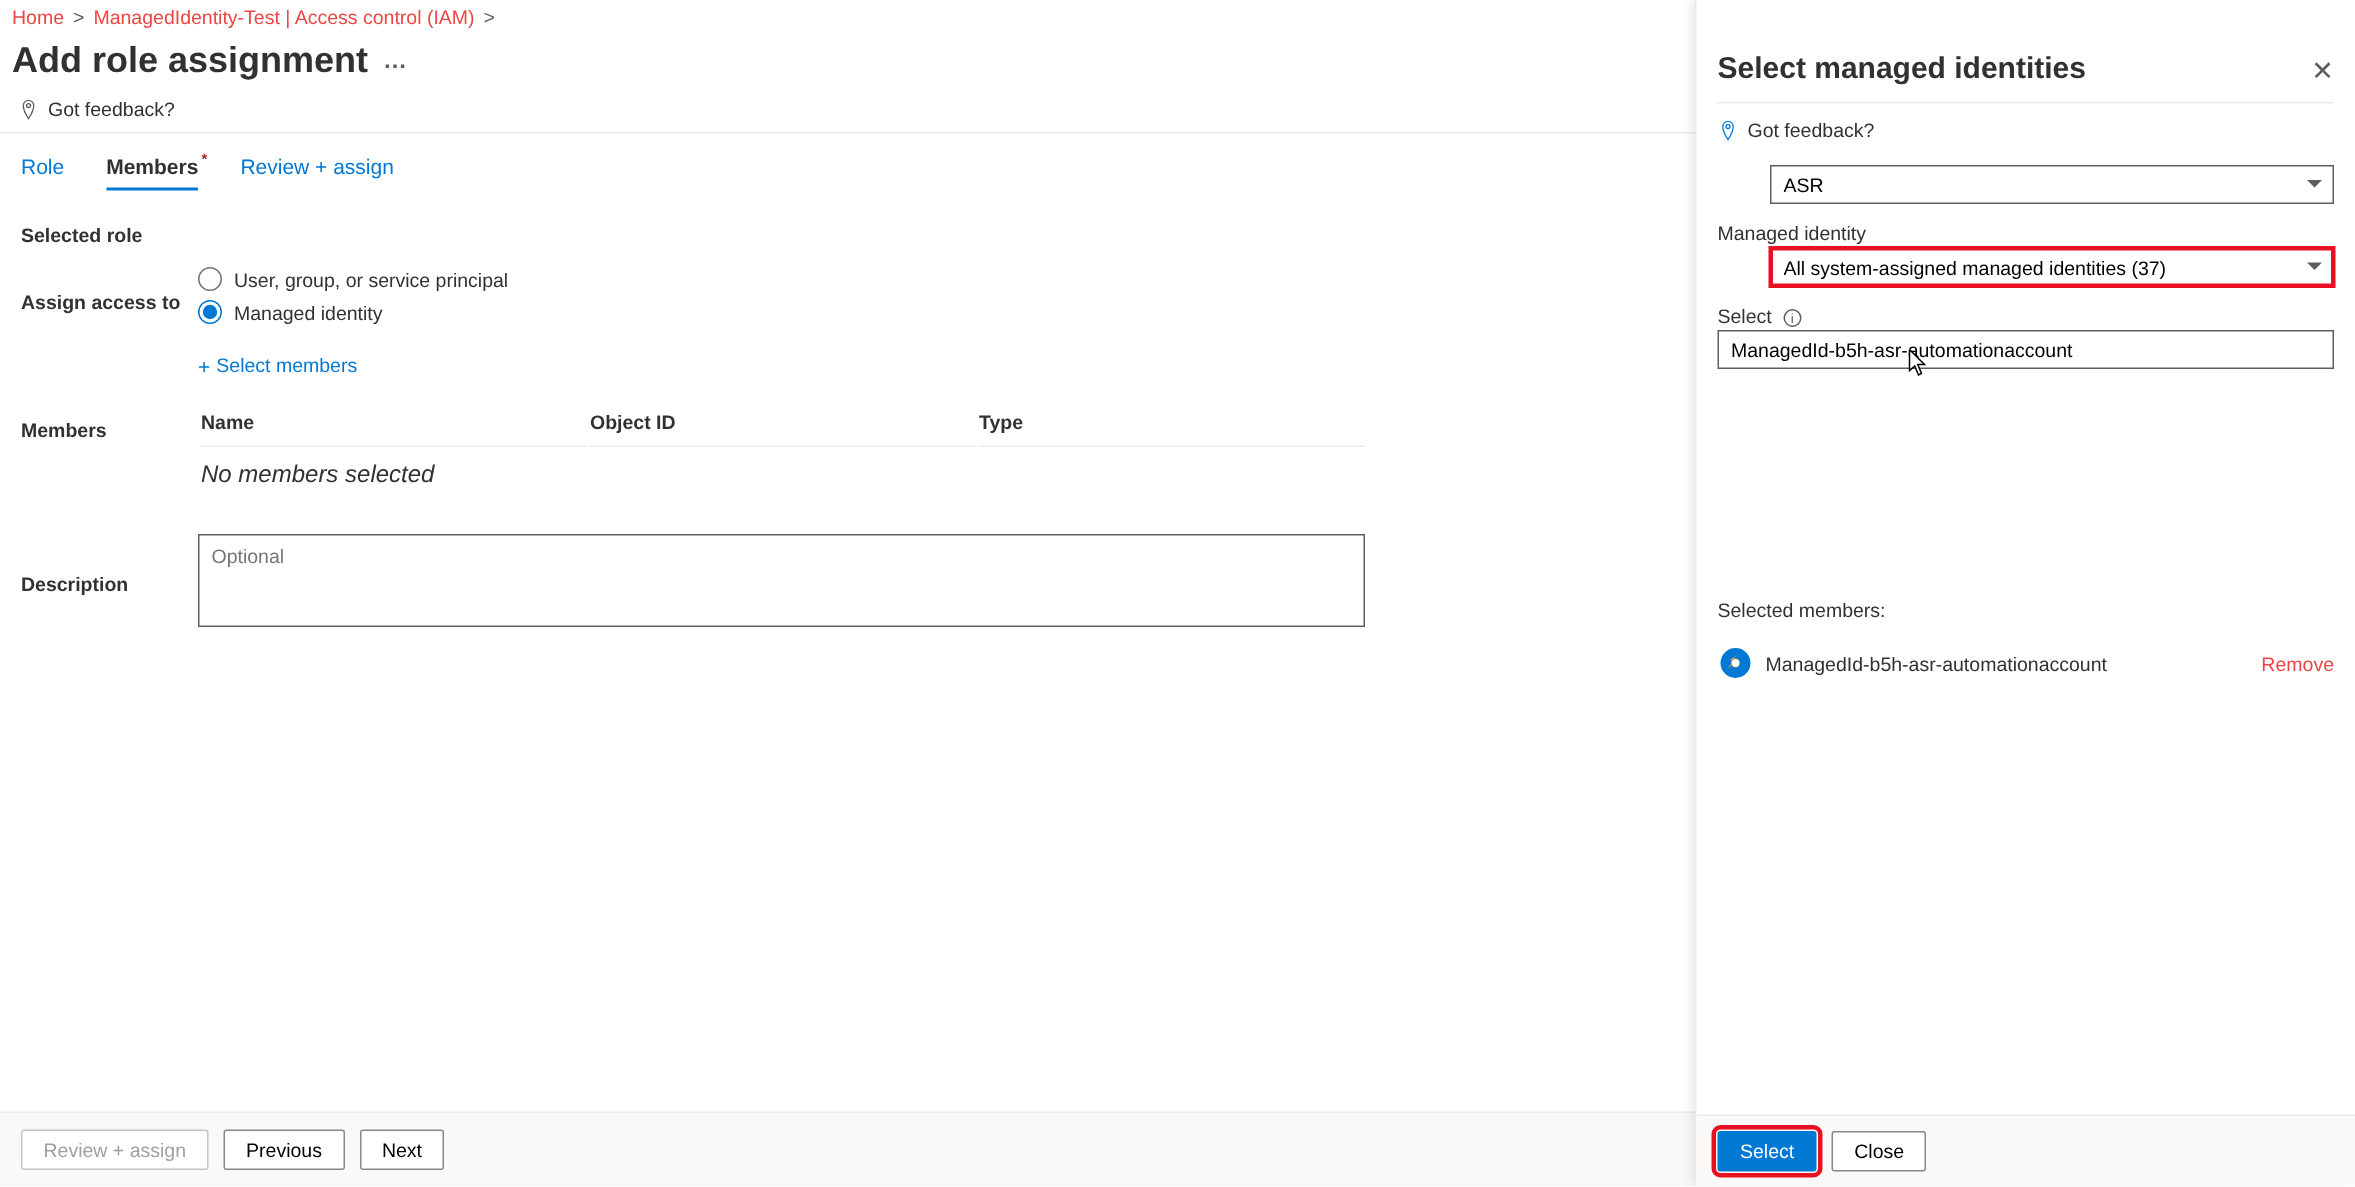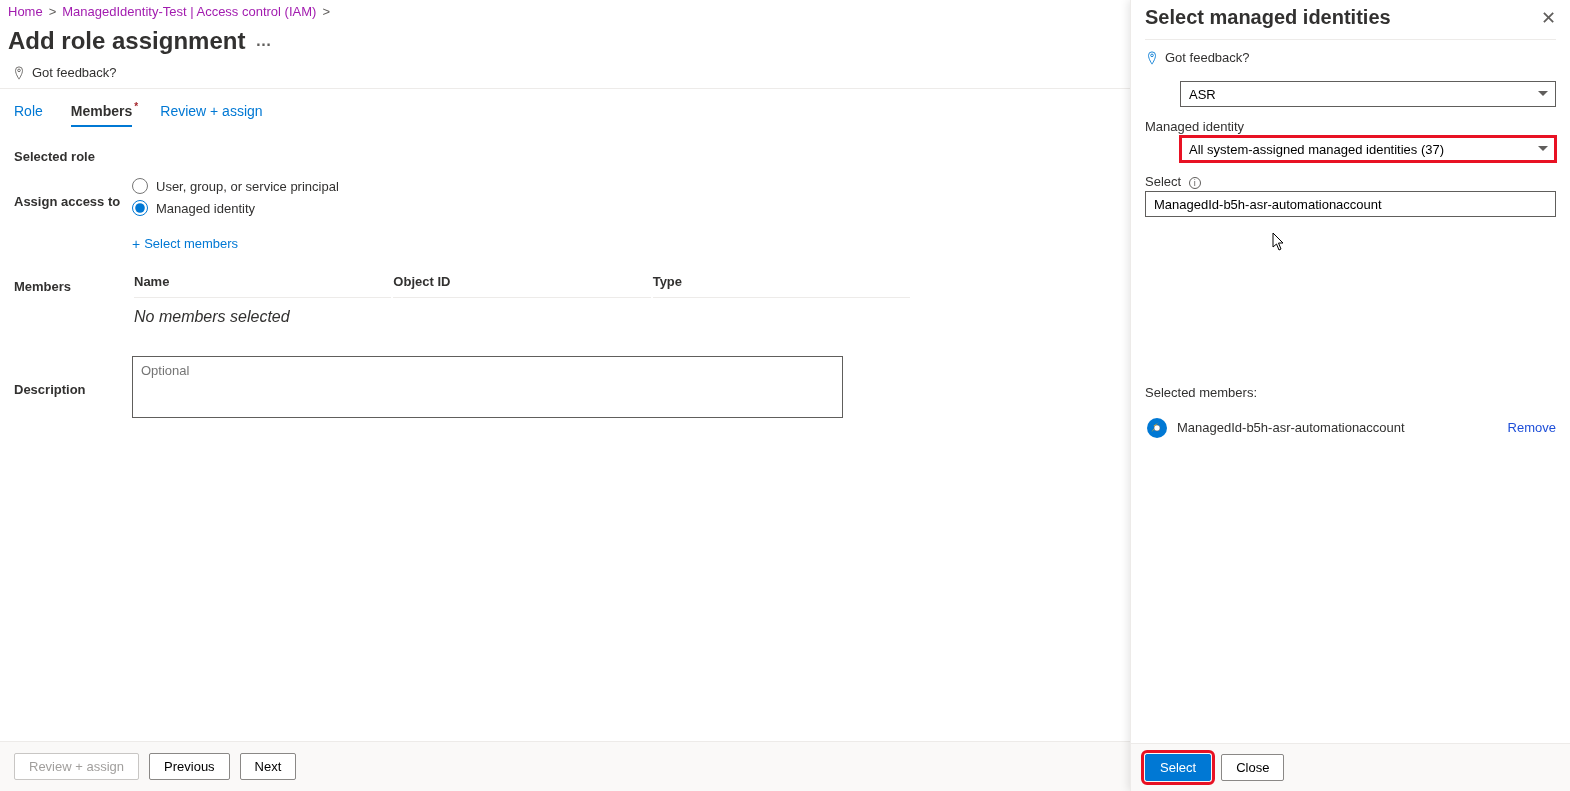--- a/index.html
+++ b/index.html
@@ -1,20 +1,20 @@
 <!DOCTYPE html>
 <html><head>
 <meta charset="utf-8">
 <style>
   * { box-sizing: border-box; margin: 0; padding: 0; font-family: 'Segoe UI', Arial, sans-serif; }
   body { background: #ffffff; color: #323130; font-size: 13px; width: 1570px; height: 791px; position: relative; overflow: hidden; }
 
   
   .breadcrumb { padding: 4px 8px; font-size: 13px; display: flex; align-items: center; gap: 6px; }
-  .breadcrumb a { color: #a21caf; text-decoration: none; cursor: pointer; }
+  .breadcrumb a { color: #ef4444; text-decoration: none; cursor: pointer; }
   .breadcrumb .sep { color: #605e5c; }
 
   
   .page-title { font-size: 24px; font-weight: 600; padding: 4px 8px 10px 8px; display: flex; align-items: center; gap: 10px; }
   .page-title .dots { color: #605e5c; font-size: 16px; cursor: pointer; }
 
   
   .toolbar { border-bottom: 1px solid #edebe9; padding: 0px 8px 8px 12px; display: flex; align-items: center; gap: 8px; color: #323130; }
   .feedback-link { display: flex; align-items: center; gap: 6px; cursor: pointer; font-size: 13px; }
   .feedback-icon { width: 14px; height: 14px; display: inline-block; }
@@ -37,51 +37,51 @@
 
   
   .members-table { margin-top: 12px; width: 780px; }
   .members-table th { text-align: left; font-weight: 600; padding: 8px 0; font-size: 13px; border-bottom: 1px solid #edebe9; }
   .members-table td { padding: 8px 0; font-size: 16px; font-style: italic; }
   .col-name { width: 200px; }
   .col-obj { width: 200px; }
   .col-type { width: 200px; }
 
   
-  .desc-textarea { width: 711px; height: 62px; border: 1px solid #605e5c; padding: 6px 8px; font-size: 13px; font-family: inherit; resize: none; }
+  .desc-textarea { width: 778px; height: 62px; border: 1px solid #605e5c; padding: 6px 8px; font-size: 13px; font-family: inherit; resize: none; }
 
   
   .footer { position: absolute; bottom: 0; left: 0; right: 440px; height: 50px; border-top: 1px solid #edebe9; background: #faf9f8; display: flex; align-items: center; gap: 10px; padding: 0 14px; }
   .btn { font-size: 13px; padding: 5px 14px; background: #fff; border: 1px solid #8a8886; cursor: pointer; border-radius: 2px; }
   .btn.disabled { color: #a19f9d; border-color: #c8c6c4; cursor: not-allowed; }
   .btn.primary { background: #0078d4; color: #fff; border-color: #0078d4; }
 
   
   .panel { position: absolute; top: 0; right: 0; width: 440px; height: 791px; background: #fff; border-left: 1px solid #edebe9; box-shadow: -2px 0 8px rgba(0,0,0,0.1); display: flex; flex-direction: column; }
-  .panel-header { display: flex; justify-content: space-between; align-items: center; padding: 6px 14px 10px 14px; }
+  .panel-header { display: flex; justify-content: space-between; align-items: center; padding: 6px 14px 10px 14px; margin-top: 29px; }
   .panel-title { font-size: 20px; font-weight: 600; }
   .panel-close { font-size: 18px; cursor: pointer; color: #605e5c; background: none; border: none; }
 
   .panel-separator { border-top: 1px solid #edebe9; margin: 0 14px; }
   .panel-feedback { padding: 10px 14px 0px 14px; display: flex; align-items: center; gap: 6px; cursor: pointer; font-size: 13px; }
   .panel-body { padding: 16px 14px 0 14px; flex: 1; overflow: auto; }
   .field-label { font-size: 13px; margin-bottom: 2px; display: block; }
   .field-label .req { color: #a4262c; }
   .select-ctrl { width: 100%; height: 26px; border: 1px solid #605e5c; padding: 0 22px 0 8px; font-size: 13px; background: #fff; appearance: none; position: relative; }
   .select-wrap { position: relative; margin-bottom: 12px; margin-left: 35px; }
   .select-wrap::after { content: ""; position: absolute; right: 8px; top: 10px; border-left: 5px solid transparent; border-right: 5px solid transparent; border-top: 5px solid #605e5c; pointer-events: none; }
   .red-outline { outline: 3px solid #e81123; outline-offset: -2px; }
   .input-ctrl { width: 100%; height: 26px; border: 1px solid #605e5c; padding: 0 8px; font-size: 13px; }
   .info-icon { display: inline-block; width: 12px; height: 12px; border: 1px solid #605e5c; border-radius: 50%; font-size: 9px; text-align: center; line-height: 10px; margin-left: 4px; color: #605e5c; }
 
   .selected-members { padding: 12px 14px; }
   .selected-title { font-size: 13px; margin-bottom: 16px; }
   .member-item { display: flex; align-items: center; gap: 8px; font-size: 13px; }
   .member-avatar { width: 24px; height: 24px; display:inline-flex; align-items:center; justify-content:center; }
-  .remove-link { margin-left: auto; color: #1d4ed8; cursor: pointer; font-size: 13px; }
+  .remove-link { margin-left: auto; color: #ef4444; cursor: pointer; font-size: 13px; }
 
   .panel-footer { border-top: 1px solid #edebe9; background: #faf9f8; padding: 10px 14px; display: flex; gap: 10px; }
   .panel-footer .select-red { outline: 3px solid #e81123; outline-offset: 1px; }
 
   
   .cursor { position: absolute; left: 1272px; top: 233px; pointer-events: none; }
   .cursor svg { width: 14px; height: 18px; }
 </style>
 </head>
 <body>

